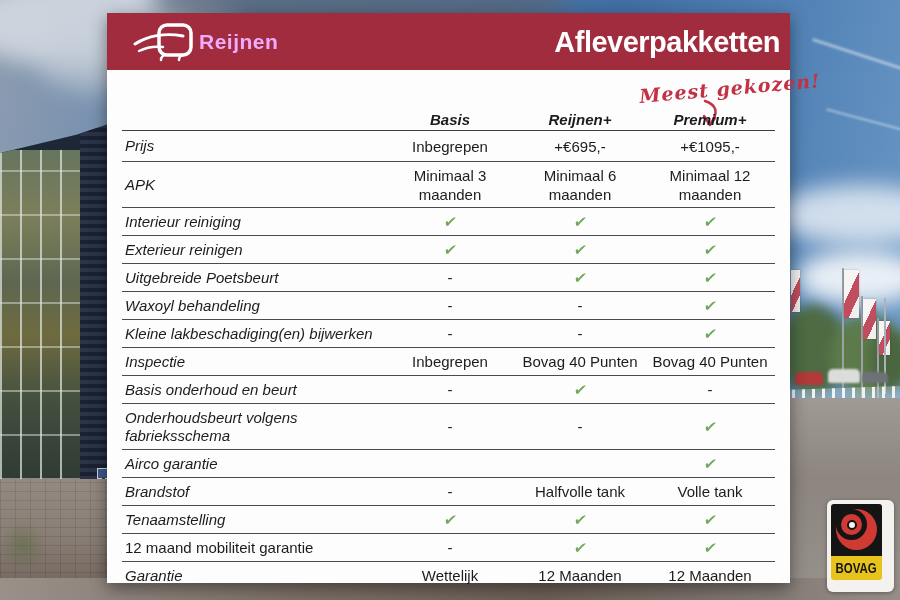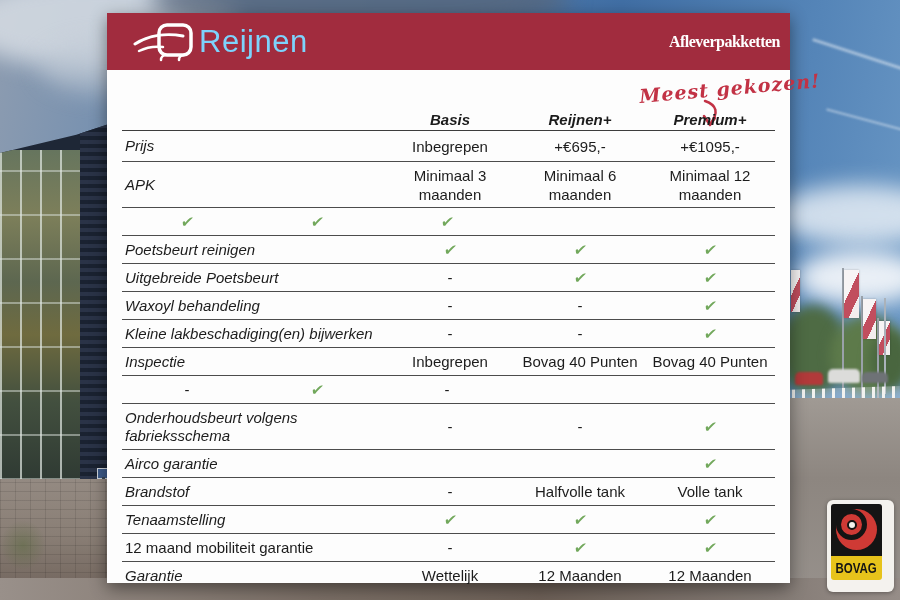--- a/index.html
+++ b/index.html
@@ -54,23 +54,23 @@
   #bovag-bottom{left:4px;top:56px;width:51px;height:24px;background:#e7c31b;border-radius:0 0 3px 3px;
                 display:flex;align-items:center;justify-content:center;}
   #bovag-bottom span{font-weight:bold;font-size:14px;letter-spacing:0;color:#141414;
                      transform:scaleX(.82);font-family:"Liberation Sans",sans-serif;}
 
   
   #card{left:107px;top:13px;width:683px;height:570px;background:#fdfdfd;z-index:10;
         box-shadow:0 5px 16px rgba(0,0,0,.45);}
   #redbar{left:0;top:0;width:683px;height:57px;background:#a12c3e;display:flex;align-items:center;}
   #logo{display:flex;align-items:center;margin-left:26px;gap:6px;}
-  #brand-name{color:#7dd3fc;font-size:31px;font-weight:normal;letter-spacing:.5px;}
+  #brand-name{color:#f0abfc;font-size:21px;font-weight:bold;letter-spacing:.5px;}
   #page-title{position:absolute;right:10px;top:50%;transform:translateY(-50%);
-              color:#fff;font-size:16px;font-weight:bold;letter-spacing:-.5px;font-family:Liberation Serif, serif;}
+              color:#fff;font-size:29px;font-weight:bold;letter-spacing:-.5px;}
 
   
   #annotation{left:532px;top:64px;color:#c23245;font-size:19px;font-weight:bold;
               font-family:"DejaVu Serif",serif;font-style:italic;transform:rotate(-5deg);
               letter-spacing:1px;white-space:nowrap;}
   #ann-arrow{left:592px;top:86px;}
 
   
   #table{left:15px;top:82px;width:653px;}
   .trow{display:flex;align-items:center;min-height:27px;border-bottom:1px solid #4c4c4c;}
@@ -184,26 +184,27 @@
         <div class="trow tall">
           <span class="rlabel">APK</span>
           <div class="tcell"><span>Minimaal 3
 maanden</span></div>
           <div class="tcell"><span>Minimaal 6
 maanden</span></div>
           <div class="tcell"><span>Minimaal 12
 maanden</span></div>
         </div>
         <div class="trow">
-          <div class="tcell"><span class="check">✔</span></div>
-          <div class="tcell"><span class="check">✔</span></div>
-          <div class="tcell"><span class="check">✔</span></div>
-        </div>
-        <div class="trow">
-          <span class="rlabel">Poetsbeurt reinigen</span>
+          <span class="rlabel">Interieur reiniging</span>
+          <div class="tcell"><span class="check">✔</span></div>
+          <div class="tcell"><span class="check">✔</span></div>
+          <div class="tcell"><span class="check">✔</span></div>
+        </div>
+        <div class="trow">
+          <span class="rlabel">Exterieur reinigen</span>
           <div class="tcell"><span class="check">✔</span></div>
           <div class="tcell"><span class="check">✔</span></div>
           <div class="tcell"><span class="check">✔</span></div>
         </div>
         <div class="trow">
           <span class="rlabel">Uitgebreide Poetsbeurt</span>
           <div class="tcell"><span>-</span></div>
           <div class="tcell"><span class="check">✔</span></div>
           <div class="tcell"><span class="check">✔</span></div>
         </div>
@@ -219,20 +220,21 @@
           <div class="tcell"><span>-</span></div>
           <div class="tcell"><span class="check">✔</span></div>
         </div>
         <div class="trow">
           <span class="rlabel">Inspectie</span>
           <div class="tcell"><span>Inbegrepen</span></div>
           <div class="tcell"><span>Bovag 40 Punten</span></div>
           <div class="tcell"><span>Bovag 40 Punten</span></div>
         </div>
         <div class="trow">
+          <span class="rlabel">Basis onderhoud en beurt</span>
           <div class="tcell"><span>-</span></div>
           <div class="tcell"><span class="check">✔</span></div>
           <div class="tcell"><span>-</span></div>
         </div>
         <div class="trow tall">
           <span class="rlabel">Onderhoudsbeurt volgens
 fabrieksschema</span>
           <div class="tcell"><span>-</span></div>
           <div class="tcell"><span>-</span></div>
           <div class="tcell"><span class="check">✔</span></div>

